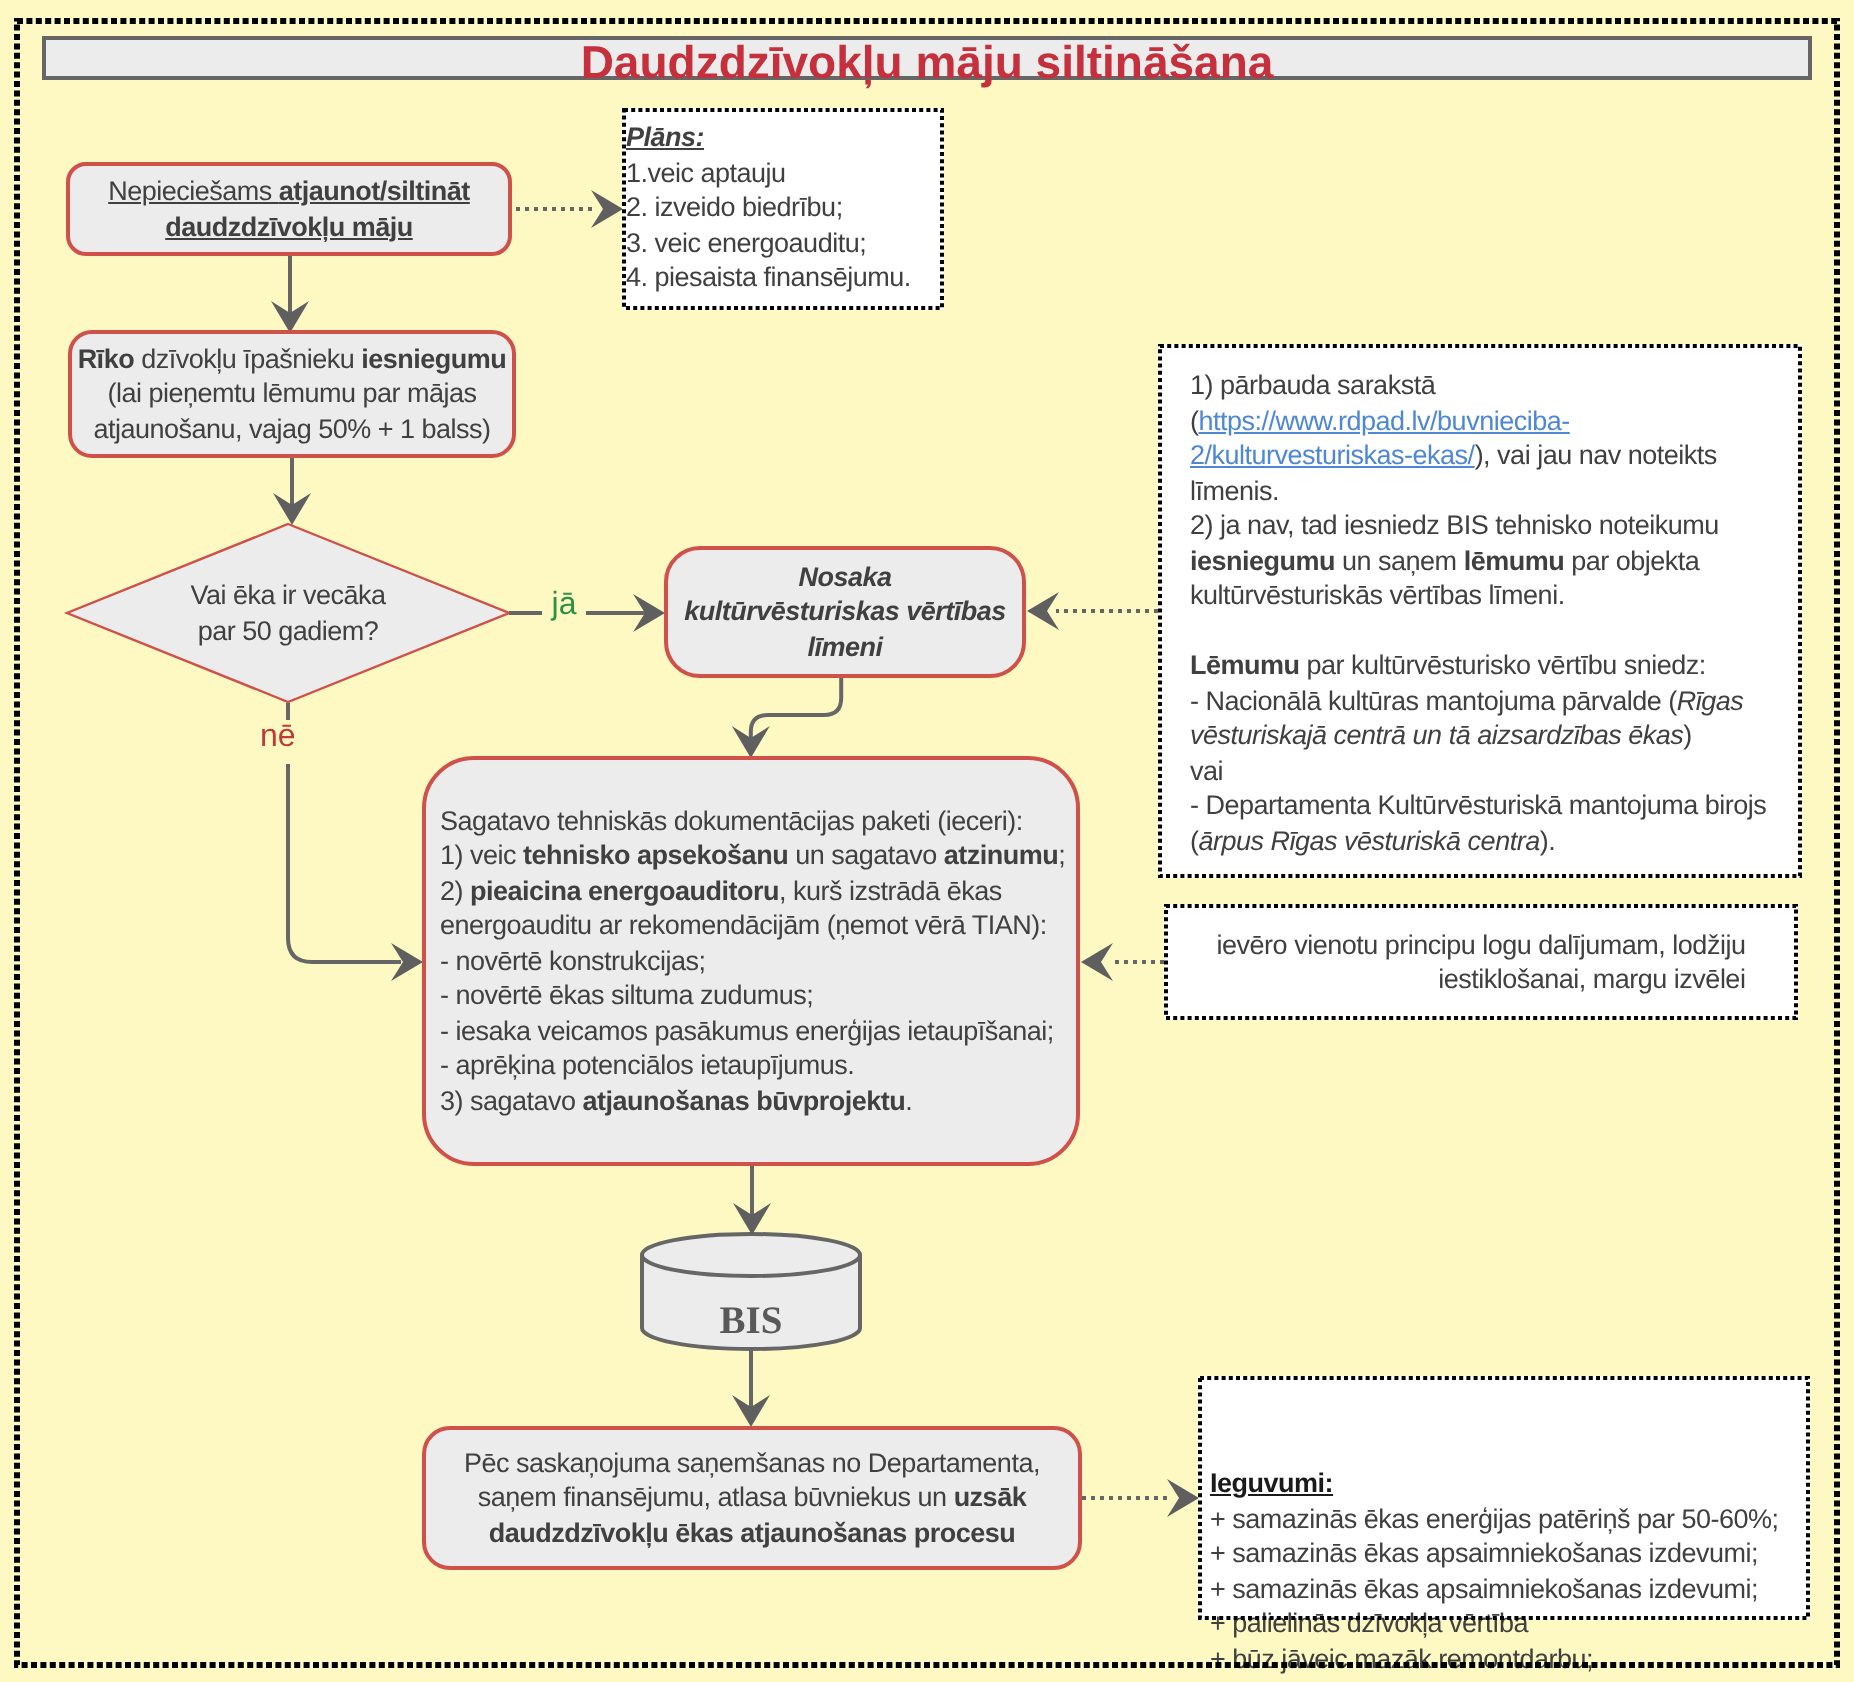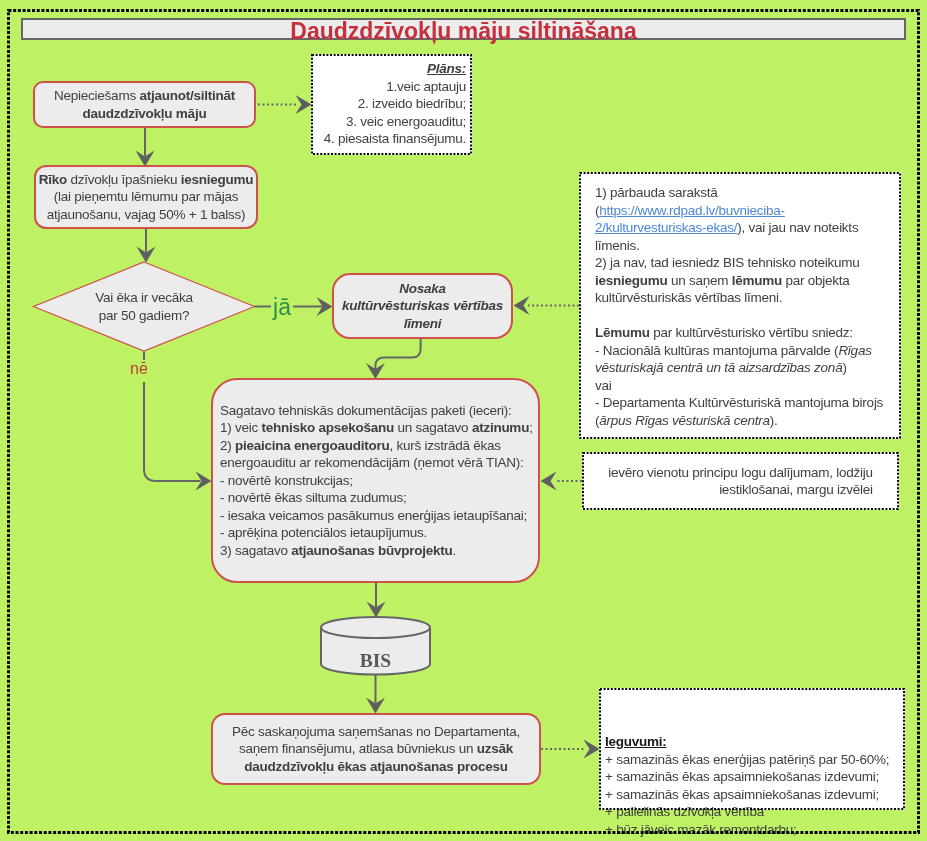--- a/index.html
+++ b/index.html
@@ -1,17 +1,17 @@
 <!DOCTYPE html>
 <html><head>
 <meta charset="utf-8">
 <style>
 html,body{margin:0;padding:0;}
 body{font-family:"Liberation Sans",sans-serif;background:#fff;}
-#stage{position:relative;width:927px;height:841px;background:#bef264;overflow:hidden;}
+#stage{position:relative;width:927px;height:841px;background:#fef9c3;overflow:hidden;}
 .abs{position:absolute;}
 .rbox{position:absolute;background:#ececec;border:2px solid #d0504a;color:#404040;
   font-size:13.5px;letter-spacing:-0.25px;line-height:17.5px;display:flex;flex-direction:column;justify-content:center;
   text-align:center;box-sizing:border-box;}
 .dbox{position:absolute;background:#fff;border:2px solid transparent;color:#404040;
   font-size:13.5px;letter-spacing:-0.25px;line-height:17.5px;box-sizing:border-box;}
 b{font-weight:bold;}
 .lnk{color:#4e87d6;text-decoration:underline;margin-top:20px;}
 svg{position:absolute;left:0;top:0;}
 </style>
@@ -63,28 +63,28 @@
       <path d="M211.5,481 l-16,-9.5 6,9.5 -6,9.5 z"></path>
       <path d="M311.5,104.5 l-16,-9.5 6,9.5 -6,9.5 z"></path>
       <path d="M599.5,749 l-16,-9.5 6,9.5 -6,9.5 z"></path>
 
       <path d="M513.5,305.5 l16,-9.5 -6,9.5 6,9.5 z"></path>
       <path d="M540.5,481 l16,-9.5 -6,9.5 6,9.5 z"></path>
     </g>
     <text x="375.5" y="666.5" font-family="Liberation Serif" font-size="19.5" font-weight="bold" fill="#595959" text-anchor="middle">BIS</text>
   </svg>
 
-  <div class="abs" style="left:268px;top:294px;width:28px;text-align:center;font-size:23px;color:#2f8f44;">jā</div>
+  <div class="abs" style="left:268px;top:294px;width:28px;text-align:center;font-size:16px;color:#2f8f44;">jā</div>
   <div class="abs" style="left:130px;top:360px;width:28px;text-align:left;font-size:16px;color:#c0393b;">nē</div>
 
-  <div class="rbox" style="left:33px;top:81px;width:223px;height:47px;border-radius:10px;">
+  <div class="rbox" style="left:33px;top:81px;width:223px;height:47px;border-radius:10px;text-decoration:underline;">
     <div>Nepieciešams <b>atjaunot/siltināt</b><br><b>daudzdzīvokļu māju</b></div>
   </div>
 
-  <div class="dbox" style="left:311px;top:54px;width:161px;height:101px;padding:4px 4px 0 0;text-align:right;">
+  <div class="dbox" style="left:311px;top:54px;width:161px;height:101px;padding:4px 4px 0 0;">
     <div><b><i><u>Plāns:</u></i></b></div>
     <div>1.veic aptauju</div>
     <div>2. izveido biedrību;</div>
     <div>3. veic energoauditu;</div>
     <div>4. piesaista finansējumu.</div>
   </div>
 
   <div class="rbox" style="left:34px;top:165px;width:224px;height:64px;border-radius:12px;">
     <div><b>Rīko</b> dzīvokļu īpašnieku <b>iesniegumu</b><br>(lai pieņemtu lēmumu par mājas<br>atjaunošanu, vajag 50% + 1 balss)</div>
   </div>
@@ -111,21 +111,21 @@
     <div>1) pārbauda sarakstā<br>
 (<span class="lnk">https://www.rdpad.lv/buvnieciba-</span><br>
 <span class="lnk">2/kulturvesturiskas-ekas/</span>), vai jau nav noteikts<br>
 līmenis.<br>
 2) ja nav, tad iesniedz BIS tehnisko noteikumu<br>
 <b>iesniegumu</b> un saņem <b>lēmumu</b> par objekta<br>
 kultūrvēsturiskās vērtības līmeni.<br>
 &nbsp;<br>
 <b>Lēmumu</b> par kultūrvēsturisko vērtību sniedz:<br>
 - Nacionālā kultūras mantojuma pārvalde (<i>Rīgas</i><br>
-<i>vēsturiskajā centrā un tā aizsardzības zonā</i>)<br>
+<i>vēsturiskajā centrā un tā aizsardzības ēkas</i>)<br>
 vai<br>
 - Departamenta Kultūrvēsturiskā mantojuma birojs<br>
 (<i>ārpus Rīgas vēsturiskā centra</i>).</div>
   </div>
 
   <div class="dbox" style="left:582px;top:452px;width:317px;height:58px;display:flex;align-items:center;justify-content:center;text-align:right;">
     <div>ievēro vienotu principu logu dalījumam, lodžiju<br>iestiklošanai, margu izvēlei</div>
   </div>
 
   <div class="rbox" style="left:211px;top:713px;width:330px;height:72px;border-radius:14px;">

